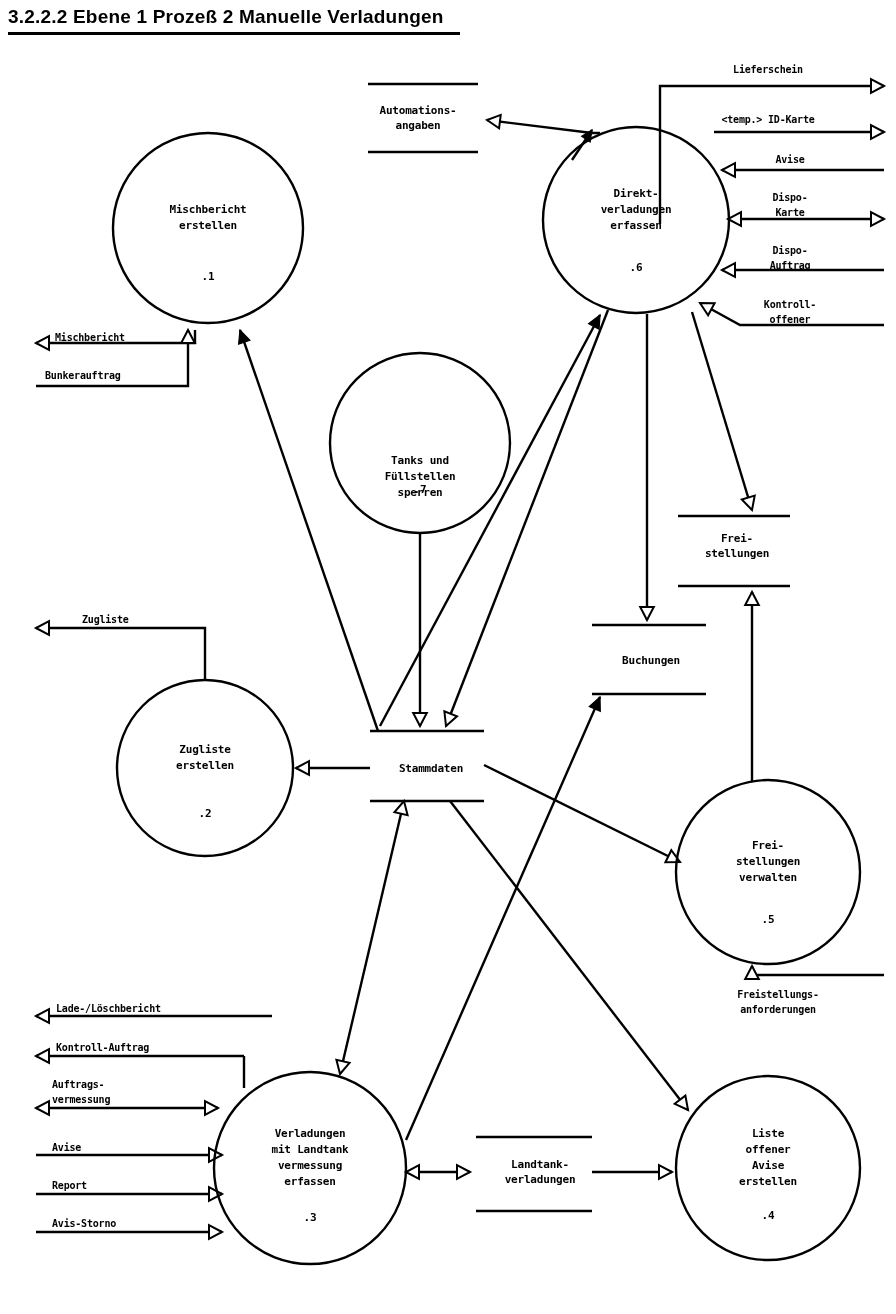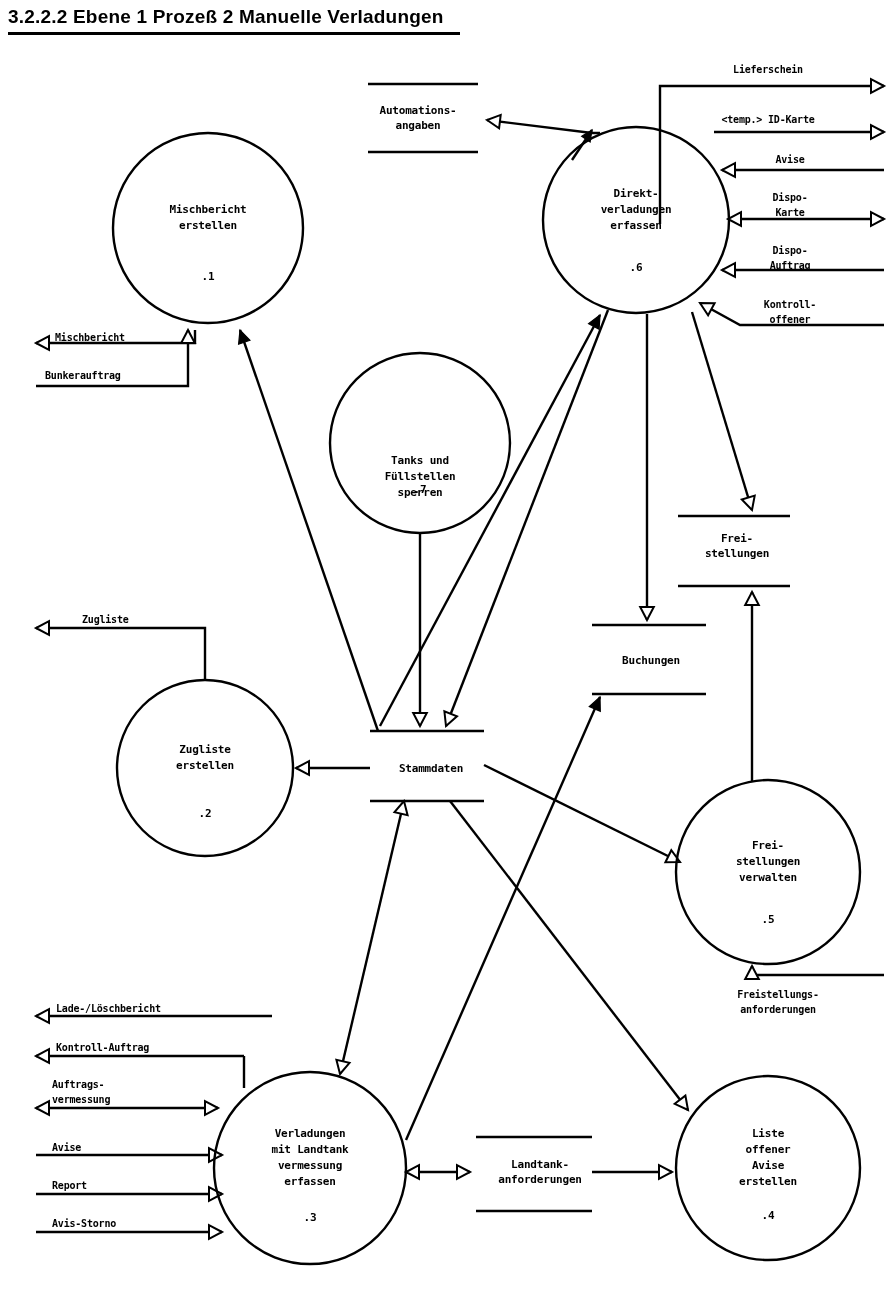--- a/index.html
+++ b/index.html
@@ -177,21 +177,21 @@
       <div class="proc-lbl" style="left: 420px; top: 489.8px;">.7</div>
     </div>
   <div id="store-labels">
       <div class="store-lbl" style="left: 412px; top: 118px;">Automations-
 angaben</div>
       <div class="store-lbl" style="left: 731px; top: 546px;">Frei-
 stellungen</div>
       <div class="store-lbl" style="left: 645px; top: 660px;">Buchungen</div>
       <div class="store-lbl" style="left: 425px; top: 768px;">Stammdaten</div>
       <div class="store-lbl" style="left: 534px; top: 1172px;">Landtank-
-anforderungen</div>
+verladungen</div>
     </div>
   <div id="flow-labels">
       <div class="lbl c" style="left: 768px; top: 62px;">Lieferschein</div>
       <div class="lbl c" style="left: 768px; top: 112px;">&lt;temp.&gt; ID-Karte</div>
       <div class="lbl c" style="left: 790px; top: 152px;">Avise</div>
       <div class="lbl c" style="left: 790px; top: 190px;">Dispo-
 Karte</div>
       <div class="lbl c" style="left: 790px; top: 243px;">Dispo-
 Auftrag</div>
       <div class="lbl c" style="left: 790px; top: 297px;">Kontroll-

